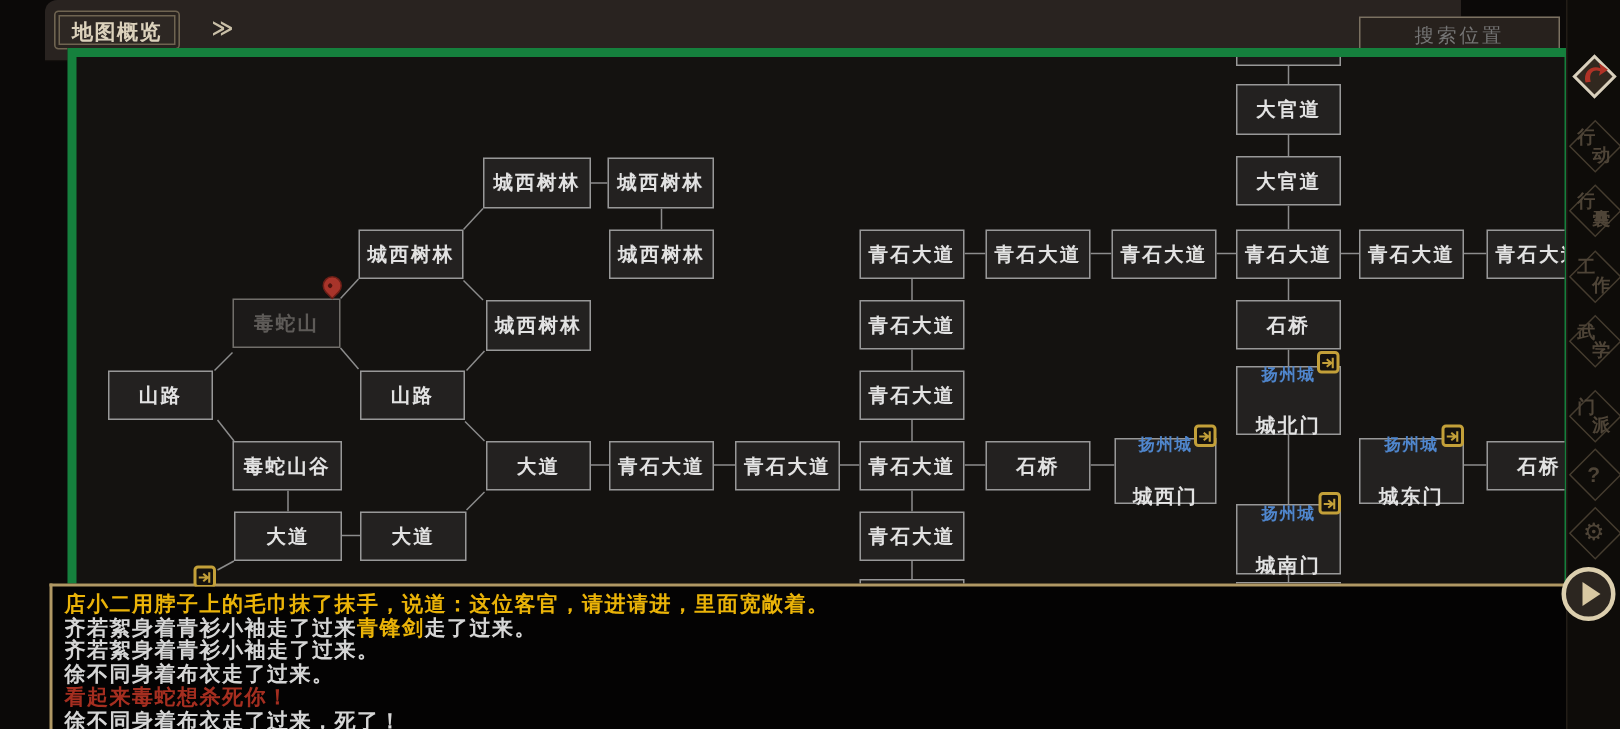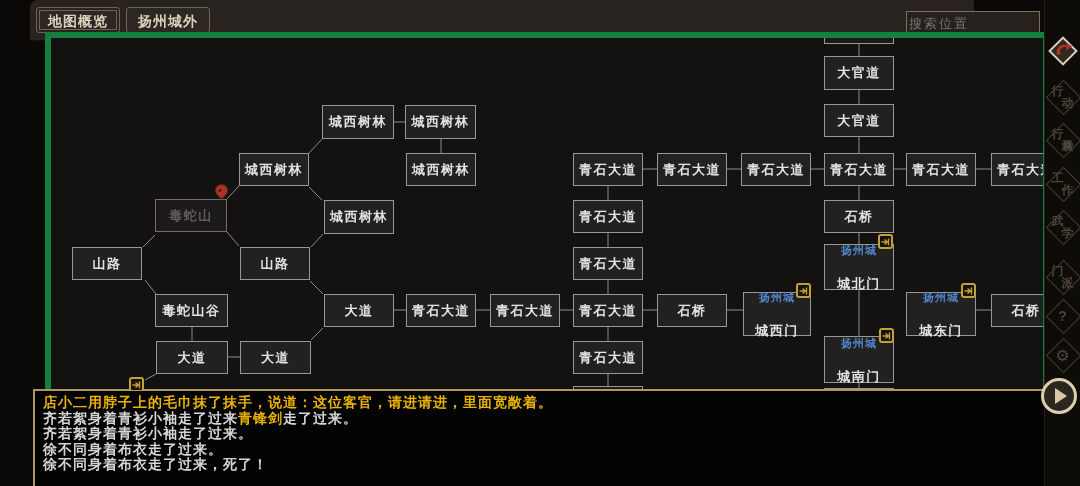--- a/index.html
+++ b/index.html
@@ -11,21 +11,21 @@
   
   #topbar{position:absolute;left:30px;top:0;width:944px;height:40px;
     background:#292320;border-bottom:1px solid #15110e;border-top-left-radius:8px;}
   .crumb{position:absolute;top:7px;height:26px;line-height:26px;padding:0 11px;
     background:#2d2723;border:1px solid #6f6451;color:#dcd2bc;font-size:14px;
     font-weight:bold;border-radius:3px;box-sizing:border-box;letter-spacing:1px;cursor:pointer;}
   .crumb.root{box-shadow:inset 0 0 0 2px #29231f, inset 0 0 0 3px #6f6451;}
   #crumb-sep{position:absolute;left:111px;top:10px;color:#c9bfa7;font-size:14px;font-weight:bold;}
   #search-box{position:absolute;left:876px;top:11px;width:134px;height:24px;
     background:#27211d;border:1px solid #7b7161;color:#958b76;font-size:13px;
-    text-align:left;letter-spacing:2px;outline:none;box-sizing:border-box;font-family:inherit;}
+    text-align:center;letter-spacing:2px;outline:none;box-sizing:border-box;font-family:inherit;}
   
   #map{position:absolute;left:45px;top:32px;width:992px;height:353px;
     background:#141210;border:6px solid #15803d;overflow:hidden;box-sizing:content-box;}
   #map svg.lines{position:absolute;left:0;top:0;z-index:1;}
   .node{position:absolute;background:#232120;border:1px solid #989898;
     display:flex;align-items:center;justify-content:center;
     color:#e2e2e2;font-weight:bold;font-size:13px;letter-spacing:1.5px;
     box-sizing:border-box;z-index:2;cursor:pointer;}
   .node.dim{color:#5e5b58;border-color:#716e6a;background:#1c1a19;}
   .node.gate{flex-direction:column;gap:18px;line-height:15px;}
@@ -62,21 +62,20 @@
     display:flex;align-items:center;justify-content:center;z-index:8;}
   #play-btn .tri{width:0;height:0;border-left:12px solid #d8c8a2;
     border-top:8px solid transparent;border-bottom:8px solid transparent;margin-left:4px;}
 </style>
 </head>
 <body>
 
 <div id="topbar">
   <div class="crumb root" style="left:6px">地图概览</div>
   <div id="crumb-sep">≫</div>
-  <div class="crumb" style="left:96px">扬州城外</div>
   <input id="search-box" placeholder="搜索位置" style="">
 </div>
 
 <div id="map">
   <svg class="lines" width="992" height="353" id="map-lines">
       <line x1="808" y1="6" x2="808" y2="18" stroke="#8c8c8c" stroke-width="1"></line>
       <line x1="808" y1="52" x2="808" y2="66" stroke="#8c8c8c" stroke-width="1"></line>
       <line x1="808" y1="99" x2="808" y2="115" stroke="#8c8c8c" stroke-width="1"></line>
       <line x1="808" y1="148" x2="808" y2="162" stroke="#8c8c8c" stroke-width="1"></line>
       <line x1="808" y1="195" x2="808" y2="206" stroke="#8c8c8c" stroke-width="1"></line>
@@ -247,20 +246,21 @@
       </div>
       <div class="pin" style="left: 164px; top: 146px;"></div>
     </div>
 </div>
 
 <div id="log">
     <div class="log-line"><span class="c-green">店小二用脖子上的毛巾抹了抹手，说道：这位客官，请进请进，里面宽敞着。</span></div>
     <div class="log-line"><span class="c-white">齐若絮身着青衫小袖走了过来</span><span class="c-green">青锋剑</span><span class="c-white">走了过来。</span></div>
     <div class="log-line"><span class="c-white">齐若絮身着青衫小袖走了过来。</span></div>
     <div class="log-line"><span class="c-white">徐不同身着布衣走了过来。</span></div>
+    <div class="log-line"><span class="c-red">看起来毒蛇想杀死你！</span></div>
     <div class="log-line"><span class="c-white">徐不同身着布衣走了过来，死了！</span></div>
   </div>
 
 <div id="sidebar">
   <div id="side-items">
       <div class="side-item" style="top: 34px;"><svg width="34" height="34">
           <rect x="7.5" y="7.5" width="19" height="19" transform="rotate(45 17 17)" fill="#31281f" stroke="#d9d0bd" stroke-width="2"></rect>
           <path d="M11 21 C9 13 16 9 21 11.5 L20 8 L26 12.5 L20 16.5 L20.7 13.5 C16 11.8 13 15 14.5 20.5 Z" fill="#b03226"></path>
         </svg></div>
       <div class="side-item" style="top: 81px;">

